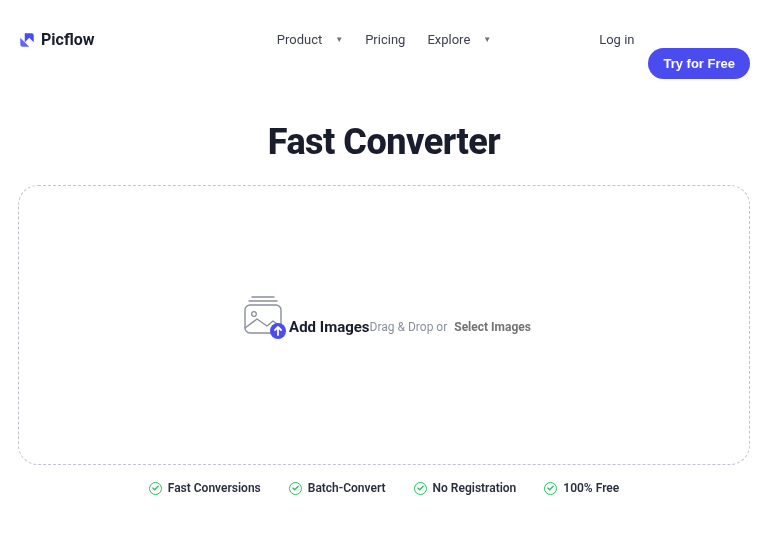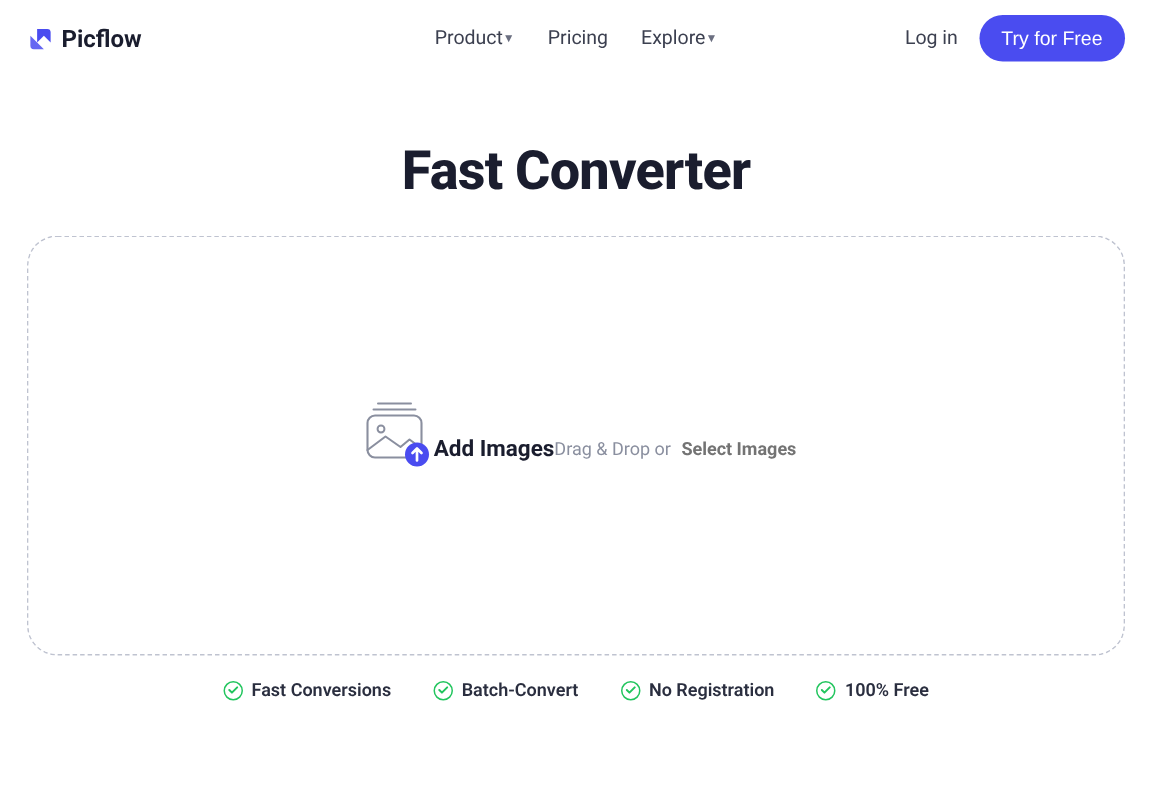--- a/index.html
+++ b/index.html
@@ -13,21 +13,21 @@
       color: #1a1d2e;
       width: 768px;
       height: 541px;
       overflow: hidden;
     }
     
     .header {
       display: flex;
       align-items: center;
       justify-content: space-between;
-      padding: 10px 18px;
+      padding: 0 18px;
     }
     .logo {
       display: flex;
       align-items: center;
       gap: 5px;
       font-weight: 700;
       font-size: 16px;
       color: #1a1d2e;
     }
     .logo-mark svg {
@@ -38,46 +38,47 @@
       gap: 22px;
       position: absolute;
       left: 50%;
       transform: translateX(-50%);
     }
     .nav-item {
       font-size: 13px;
       color: #3c4050;
       display: flex;
       align-items: center;
-      gap: 0;
+      gap: 13px;
       cursor: pointer;
     }
     .caret {
       font-size: 8px;
       color: #6b6f80;
     }
     .nav-right {
       display: flex;
       align-items: center;
       gap: 14px;
     }
     .login {
       font-size: 13px;
       color: #3c4050;
       cursor: pointer;
     }
     .cta {
       background: #4a4cf0;
       color: #ffffff;
       font-size: 13px;
-      font-weight: 400;
+      font-weight: 700;
       padding: 8px 15px;
       border-radius: 18px;
       border: none;
       cursor: pointer;
+      margin-top: 48px;
     }
     
     .hero {
       text-align: center;
       margin-top: 42px;
       padding: 0 20px;
     }
     .hero h1 {
       font-size: 36px;
       font-weight: 800;

